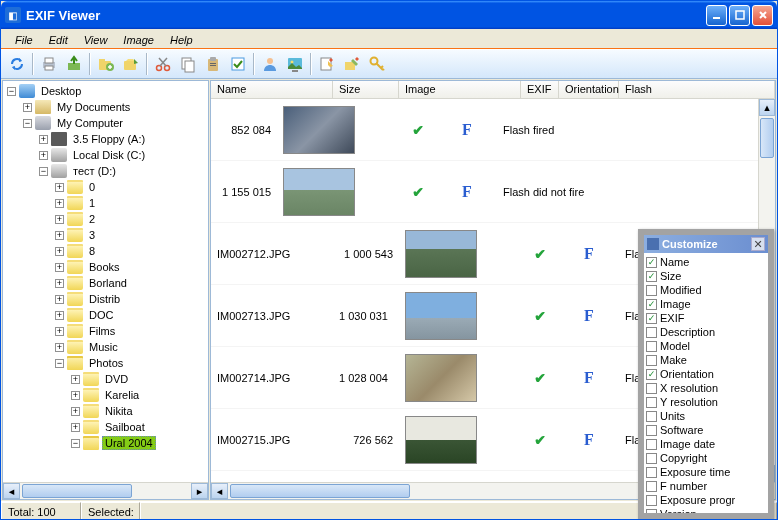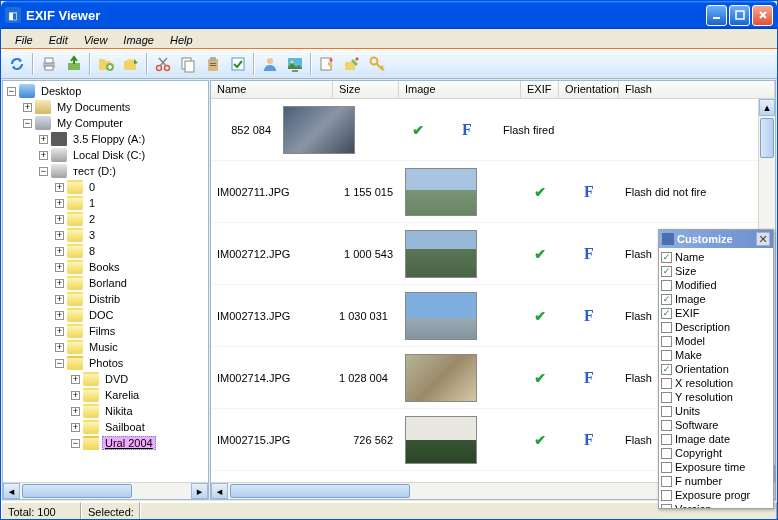--- a/index.html
+++ b/index.html
@@ -22,41 +22,41 @@
 .tree-toggle { width: 9px; height: 9px; border: 1px solid #919191; background: white; display: flex; align-items: center; justify-content: center; font-size: 9px; line-height: 1; margin-right: 3px; cursor: pointer; }
 .tree-icon { width: 16px; height: 14px; margin-right: 3px; display: inline-block; }
 .ico-desktop { background: linear-gradient(#a4d0f5,#3e8ad5); border-radius: 2px; }
 .ico-mydocs { background: linear-gradient(#f5e8b8,#d5b865); border-radius: 1px; }
 .ico-mycomputer { background: linear-gradient(#d8dae0,#9aa0ad); border-radius: 2px; }
 .ico-floppy { background: #5a5a5a; border-radius: 1px; }
 .ico-disk { background: linear-gradient(#e8e8e8,#a0a0a0); border-radius: 2px; }
 .ico-folder { background: linear-gradient(#fef3b5,#f1d656); border-radius: 1px 1px 2px 2px; border-top: 2px solid #f5dd79; }
 .ico-folder-open { background: linear-gradient(#fef3b5,#f1d656); border-radius: 1px; box-shadow: inset 0 2px 0 #e8c845; }
 .tree-label { padding: 1px 3px; }
-.tree-label.selected { background: #f0abfc; border: 1px dotted #6b8ab8; padding: 0 2px; text-decoration: underline; }
+.tree-label.selected { background: #84cc16; border: 1px dotted #6b8ab8; padding: 0 2px; }
 .list-pane { flex: 1; background: white; border: 1px solid #9db9d7; margin: 1px 1px 1px 0; display: flex; flex-direction: column; overflow: hidden; position: relative; }
 .list-header { display: flex; height: 18px; background: linear-gradient(#fcfcfd,#f0f0ea); border-bottom: 1px solid #d6d6ce; }
 .lh-cell { padding: 2px 6px; border-right: 1px solid #d6d6ce; cursor: pointer; }
 .list-body { flex: 1; overflow: hidden; }
 .list-row { display: flex; align-items: center; height: 62px; border-bottom: 1px solid #f4f4f4; }
 .lr-cell { padding: 2px 6px; }
 .thumb { width: 72px; height: 48px; border: 1px solid #888; display: block; }
 .check { color: #24a43b; font-weight: bold; font-size: 14px; }
 .f-flag { color: #2a5dd0; font-weight: bold; font-size: 16px; font-family: Georgia, serif; }
 .hscroll { height: 17px; background: #f3f3ef; border-top: 1px solid #d6d6ce; display: flex; }
 .hscroll-btn { width: 17px; height: 16px; background: linear-gradient(#e7effa,#bcd4ef); border: 1px solid #9db9d7; display: flex; align-items: center; justify-content: center; }
 .hscroll-track { flex: 1; background: #f3f3ef; position: relative; }
 .hscroll-thumb { position: absolute; height: 14px; top: 1px; background: linear-gradient(#d8e7f8,#b1cdef); border: 1px solid #7ba4d4; border-radius: 2px; }
 .vscroll { width: 17px; background: #f3f3ef; border-left: 1px solid #d6d6ce; display: flex; flex-direction: column; position: absolute; right: 0; top: 18px; bottom: 17px; }
 .vscroll-btn { height: 17px; background: linear-gradient(#e7effa,#bcd4ef); border: 1px solid #9db9d7; display: flex; align-items: center; justify-content: center; }
 .vscroll-track { flex: 1; position: relative; }
 .vscroll-thumb { position: absolute; width: 14px; left: 1px; background: linear-gradient(to right,#d8e7f8,#b1cdef); border: 1px solid #7ba4d4; border-radius: 2px; }
 .statusbar { height: 20px; background: #ece9d8; display: flex; border-top: 1px solid #fff; }
 .status-cell { padding: 3px 6px; border: 1px solid #aca899; border-top-color: #fff; border-left-color: #fff; margin-right: 0; }
-.customize-panel { position: absolute; right: 3px; top: 228px; width: 116px; background: white; border: 1px solid #a3a3a3; box-shadow: 1px 1px 3px rgba(0,0,0,.3); }
+.customize-panel { position: absolute; right: 3px; top: 228px; width: 136px; background: white; border: 6px solid #a3a3a3; box-shadow: 1px 1px 3px rgba(0,0,0,.3); }
 .customize-hdr { height: 18px; background: linear-gradient(to right,#8caee0,#6b8ed0); color: white; display: flex; align-items: center; padding: 0 3px; font-size: 11px; }
 .customize-hdr .cicon { width: 12px; height: 12px; background: #4a70b0; margin-right: 3px; }
 .customize-hdr .ctitle { flex: 1; font-weight: bold; }
 .customize-hdr .cclose { width: 14px; height: 14px; background: #d8e0ef; color: #444; display: flex; align-items: center; justify-content: center; cursor: pointer; border: 1px solid #aac; }
 .customize-body { padding: 2px; max-height: 260px; overflow: hidden; }
 .customize-item { display: flex; align-items: center; height: 14px; cursor: pointer; }
 .customize-check { width: 11px; height: 11px; border: 1px solid #888; margin-right: 3px; display: flex; align-items: center; justify-content: center; font-size: 9px; background: white; }
 .customize-check.on { color: #1a8c2e; }
 svg { display: block; }
 </style>
@@ -341,21 +341,20 @@
         <div class="list-row">
           <div class="lr-cell" style="width:66px;text-align:right">852 084</div>
           <div class="lr-cell" style="width:122px">
             <span class="thumb" style="background:linear-gradient(135deg,#4a5f7a,#8a95a5,#3f4a5a)"></span>
           </div>
           <div class="lr-cell" style="width:38px;text-align:center"><span class="check">✔</span></div>
           <div class="lr-cell" style="width:60px;text-align:center"><span class="f-flag">F</span></div>
           <div class="lr-cell" style="flex:1">Flash fired</div>
         </div>
         <div class="list-row">
-          <div class="lr-cell" style="width:122px">IM002711.JPG</div>
           <div class="lr-cell" style="width:66px;text-align:right">1 155 015</div>
           <div class="lr-cell" style="width:122px">
             <span class="thumb" style="background:linear-gradient(#a8c4e0 45%,#7a9575 45%,#6a8565)"></span>
           </div>
           <div class="lr-cell" style="width:38px;text-align:center"><span class="check">✔</span></div>
           <div class="lr-cell" style="width:60px;text-align:center"><span class="f-flag">F</span></div>
           <div class="lr-cell" style="flex:1">Flash did not fire</div>
         </div>
         <div class="list-row">
           <div class="lr-cell" style="width:122px">IM002712.JPG</div>

